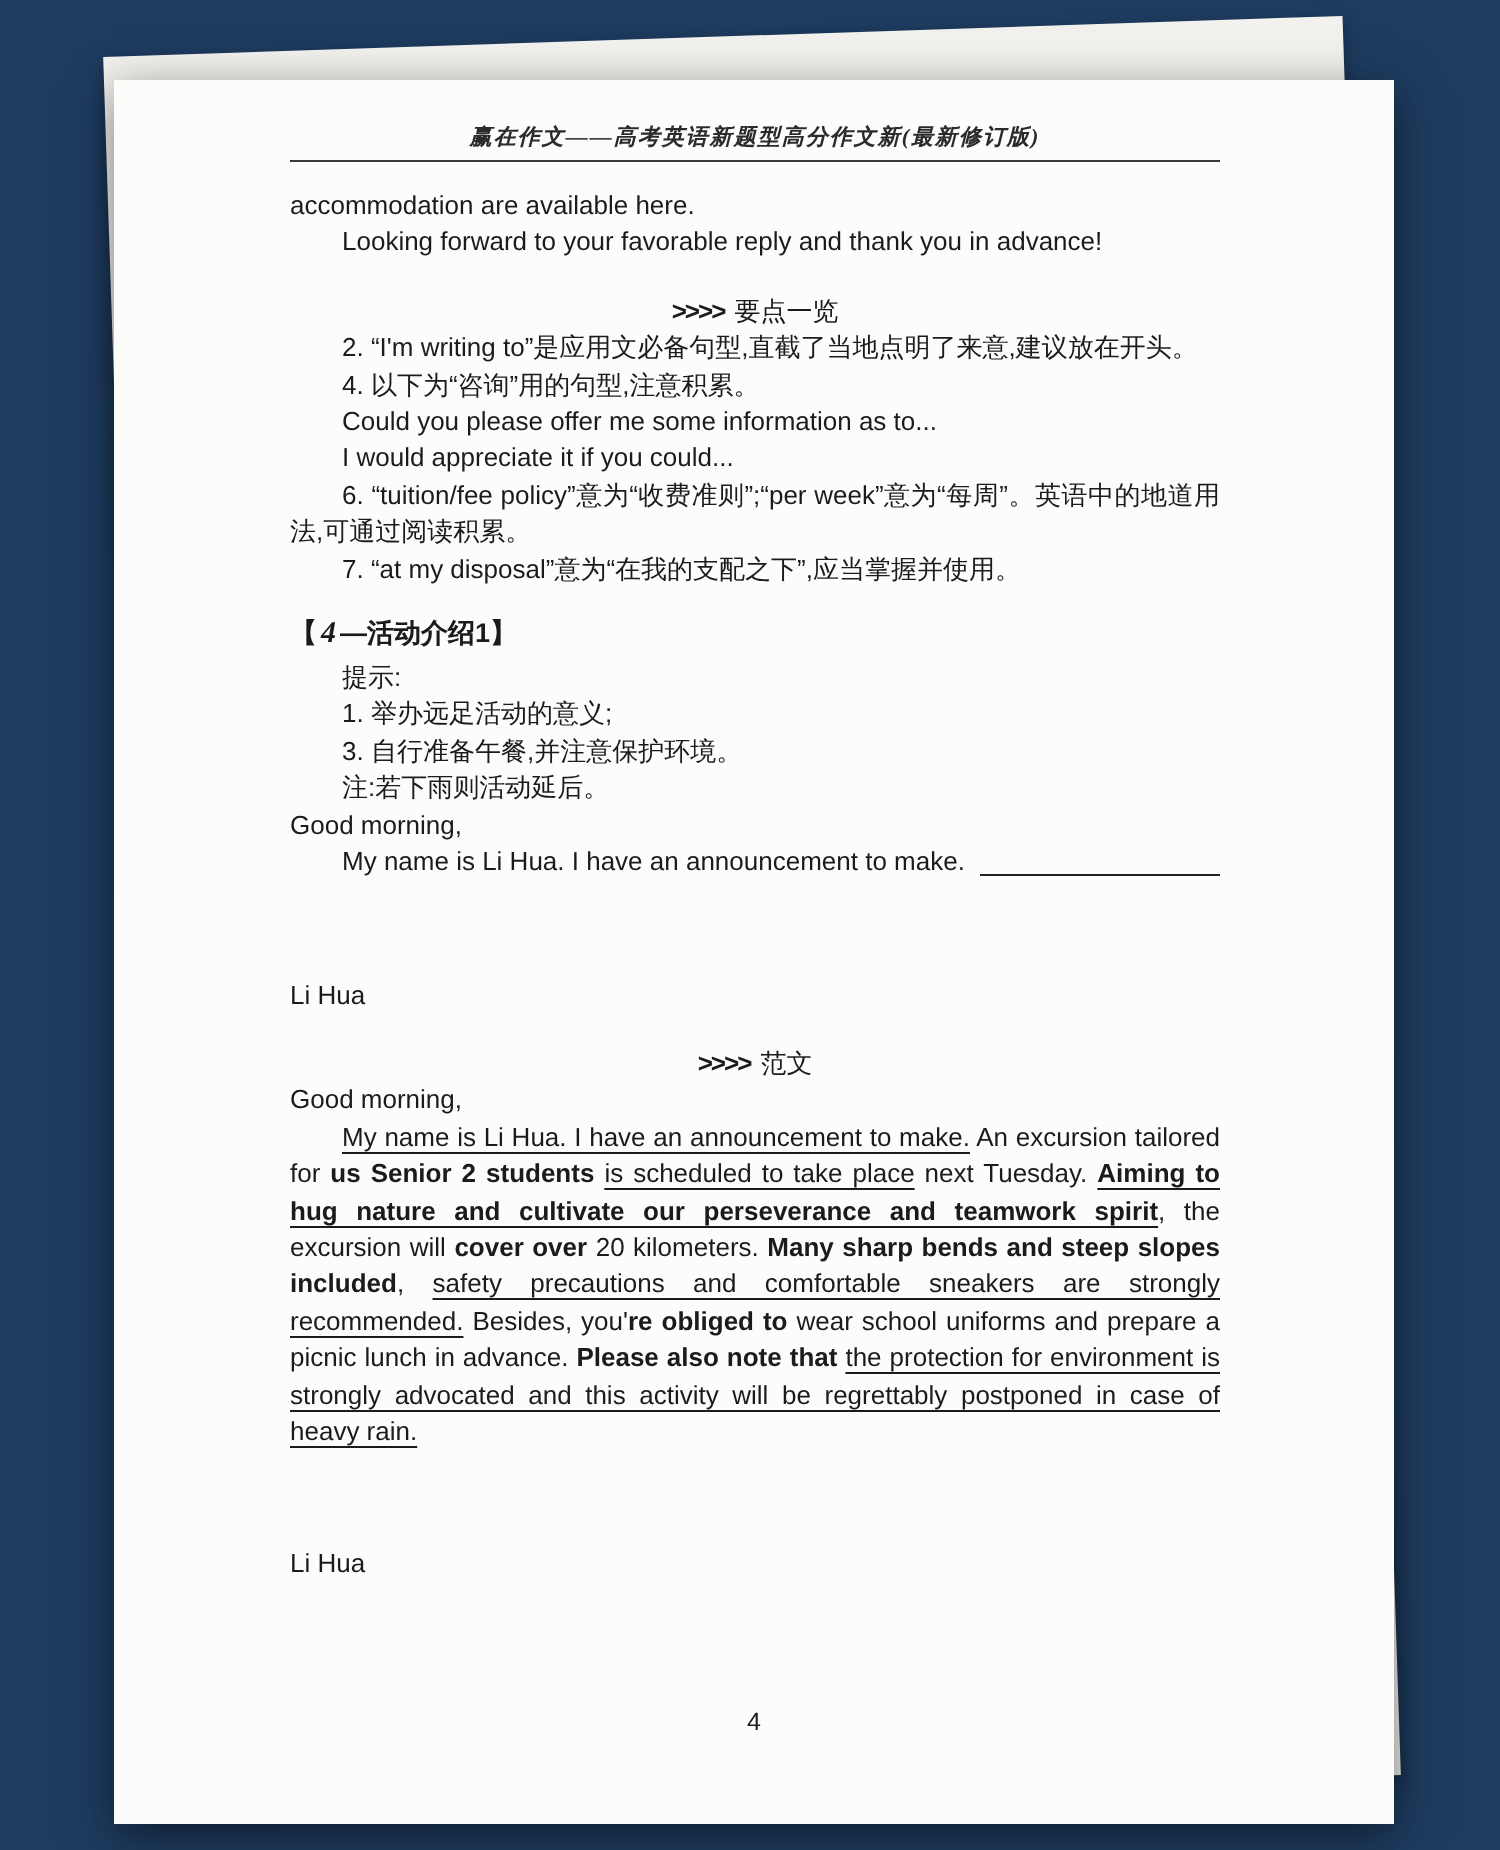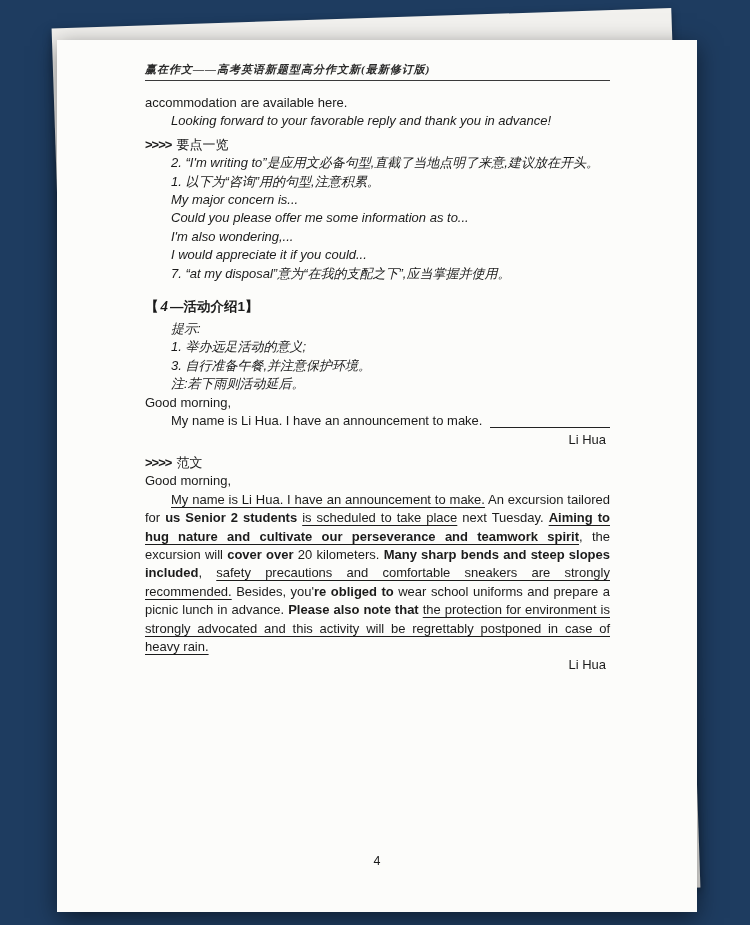--- a/index.html
+++ b/index.html
@@ -3,36 +3,36 @@
 <meta charset="utf-8">
 <style>
   html,body{margin:0;padding:0;width:750px;height:925px;overflow:hidden;
     font-family:"Liberation Sans","DejaVu Sans",sans-serif;}
   .stage{position:relative;width:750px;height:925px;background:#1e3c60;}
   .page-behind{position:absolute;left:66px;top:18px;width:620px;height:880px;
     background:#f2f1ee;transform:rotate(-1.9deg);box-shadow:0 3px 8px rgba(0,0,0,.35);}
   .page{position:absolute;left:57px;top:40px;width:640px;height:872px;
     background:#fcfcfa;box-shadow:0 6px 22px rgba(0,0,0,.5);}
   .page-inner{padding:22px 87px 0 88px;color:#1b1b1b;font-size:13px;line-height:18.4px;}
-  .hdr-title{font-family:"Liberation Serif","DejaVu Serif",serif;
+  .hdr-title{text-align:center;font-family:"Liberation Serif","DejaVu Serif",serif;
     font-style:italic;font-weight:700;font-size:11px;line-height:14px;color:#2b2b2b;letter-spacing:1px;}
   .hdr-rule{border-bottom:1.2px solid #3a3a3a;margin-top:4px;margin-bottom:13px;}
   p{margin:0;}
   .jst{text-align:justify;}
-  .indent{text-indent:26px;font-style:italic;}
-  .marker-line{margin-top:5px;}
+  .indent{text-indent:26px;}
+  .marker-line{margin-top:16px;text-align:center;}
   .marker{letter-spacing:-1px;font-weight:600;}
   .marker-title{margin-left:5px;}
   .task-title{margin-top:13px;margin-bottom:3px;font-weight:bold;font-size:13.5px;line-height:20px;}
   .task-num{font-family:"Liberation Serif","DejaVu Serif",serif;font-style:italic;
     font-size:15px;padding:0 2px;}
   .stem-row{display:flex;}
   .stem-text{padding-left:26px;white-space:nowrap;}
   .answer-blank{flex:1 1 auto;border-bottom:1px solid #222;margin:0 0 3px 8px;}
-  .signature{text-align:right;padding-right:4px;}
+  .signature{text-align:left;padding-right:4px;margin-top:48px;}
   .essay{text-align:justify;text-indent:26px;}
   .b{font-weight:bold;}
   .u{text-decoration:underline;text-underline-offset:2.5px;}
   .page-number{position:absolute;bottom:44px;left:0;right:0;text-align:center;
     font-size:12.5px;color:#1b1b1b;}
 </style>
 </head>
 <body>
 
 <div class="stage">
@@ -43,27 +43,26 @@
 
       <div class="hdr-title">赢在作文——高考英语新题型高分作文新(最新修订版)</div>
       <div class="hdr-rule"></div>
 
       <p class="jst">accommodation are available here.</p>
       <p class="indent jst">Looking forward to your favorable reply and thank you in advance!</p>
 
       <p class="marker-line"><span class="marker">&gt;&gt;&gt;&gt;</span><span class="marker-title">要点一览</span></p>
 
       <p class="indent jst">2. “I'm writing to”是应用文必备句型,直截了当地点明了来意,建议放在开头。</p>
-      <p class="indent jst">1. 以下为“咨询”用的句型,注意积累。</p>
+      <p class="indent jst">4. 以下为“咨询”用的句型,注意积累。</p>
 
-      <p class="indent">My major concern is...</p>
       <p class="indent">Could you please offer me some information as to...</p>
-      <p class="indent">I'm also wondering,...</p>
       <p class="indent">I would appreciate it if you could...</p>
 
+      <p class="indent jst">6. “tuition/fee policy”意为“收费准则”;“per week”意为“每周”。英语中的地道用法,可通过阅读积累。</p>
       <p class="indent jst">7. “at my disposal”意为“在我的支配之下”,应当掌握并使用。</p>
 
       <p class="task-title"><span>【</span><span class="task-num">4</span><span>—</span><span>活动介绍1</span><span>】</span></p>
 
       <p class="indent">提示:</p>
       <p class="indent">1. 举办远足活动的意义;</p>
       <p class="indent">3. 自行准备午餐,并注意保护环境。</p>
       <p class="indent">注:若下雨则活动延后。</p>
 
       <p>Good morning,</p>

